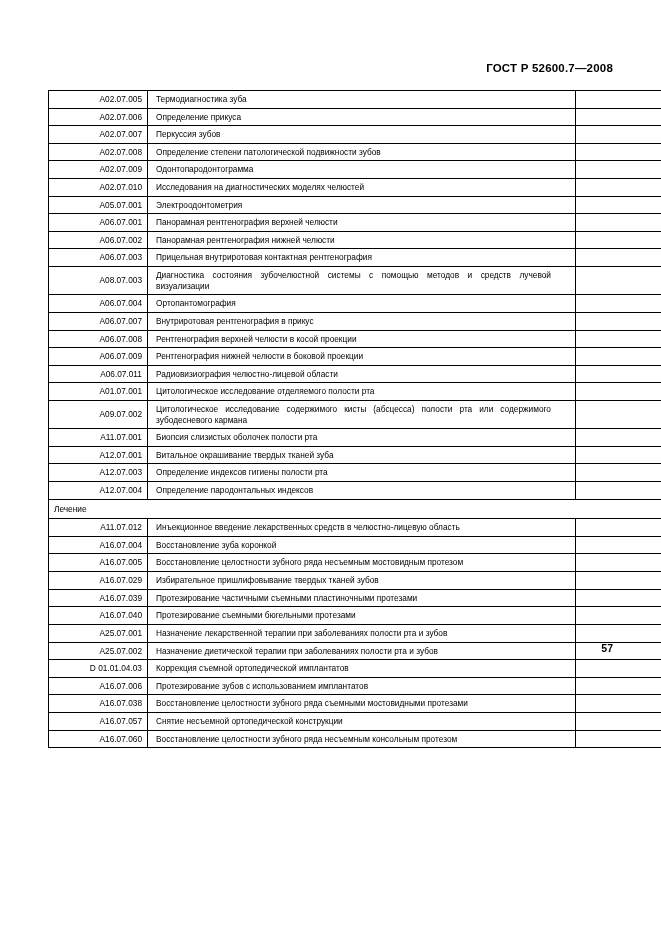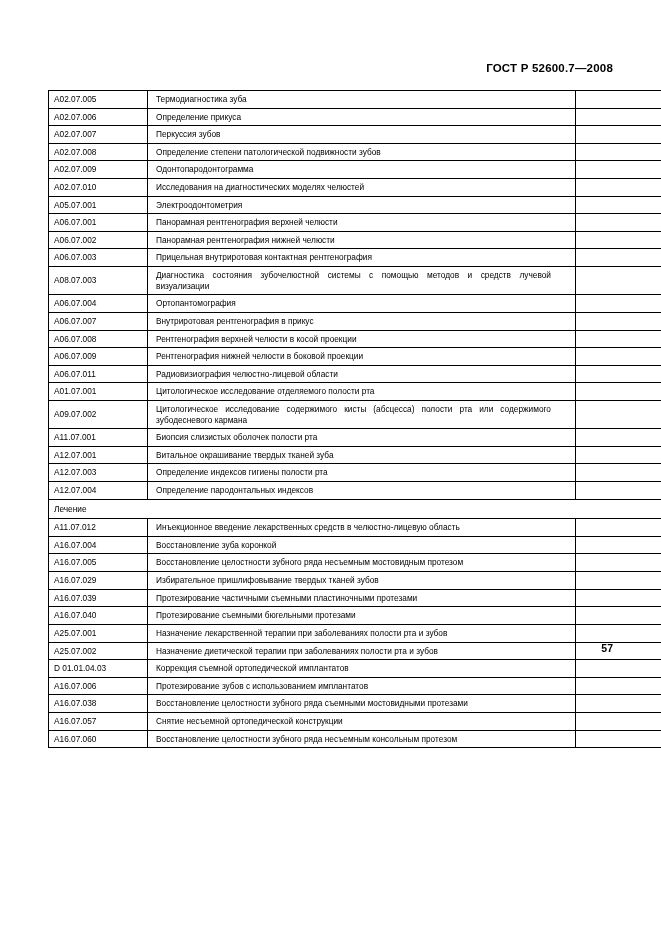--- a/index.html
+++ b/index.html
@@ -43,21 +43,21 @@
   }
   td {
     border: 1px solid #000000;
     font-size: 8.3px;
     line-height: 1.28;
     padding: 3px 5px 3px 5px;
     vertical-align: middle;
   }
   td.code {
     width: 88px;
-    text-align: left;
+    text-align: right;
     white-space: nowrap;
     margin-left: 34px;
   }
   td.name {
     width: 395px;
     text-align: justify;
     text-justify: inter-word;
     padding-left: 8px;
     padding-right: 24px;
   }

